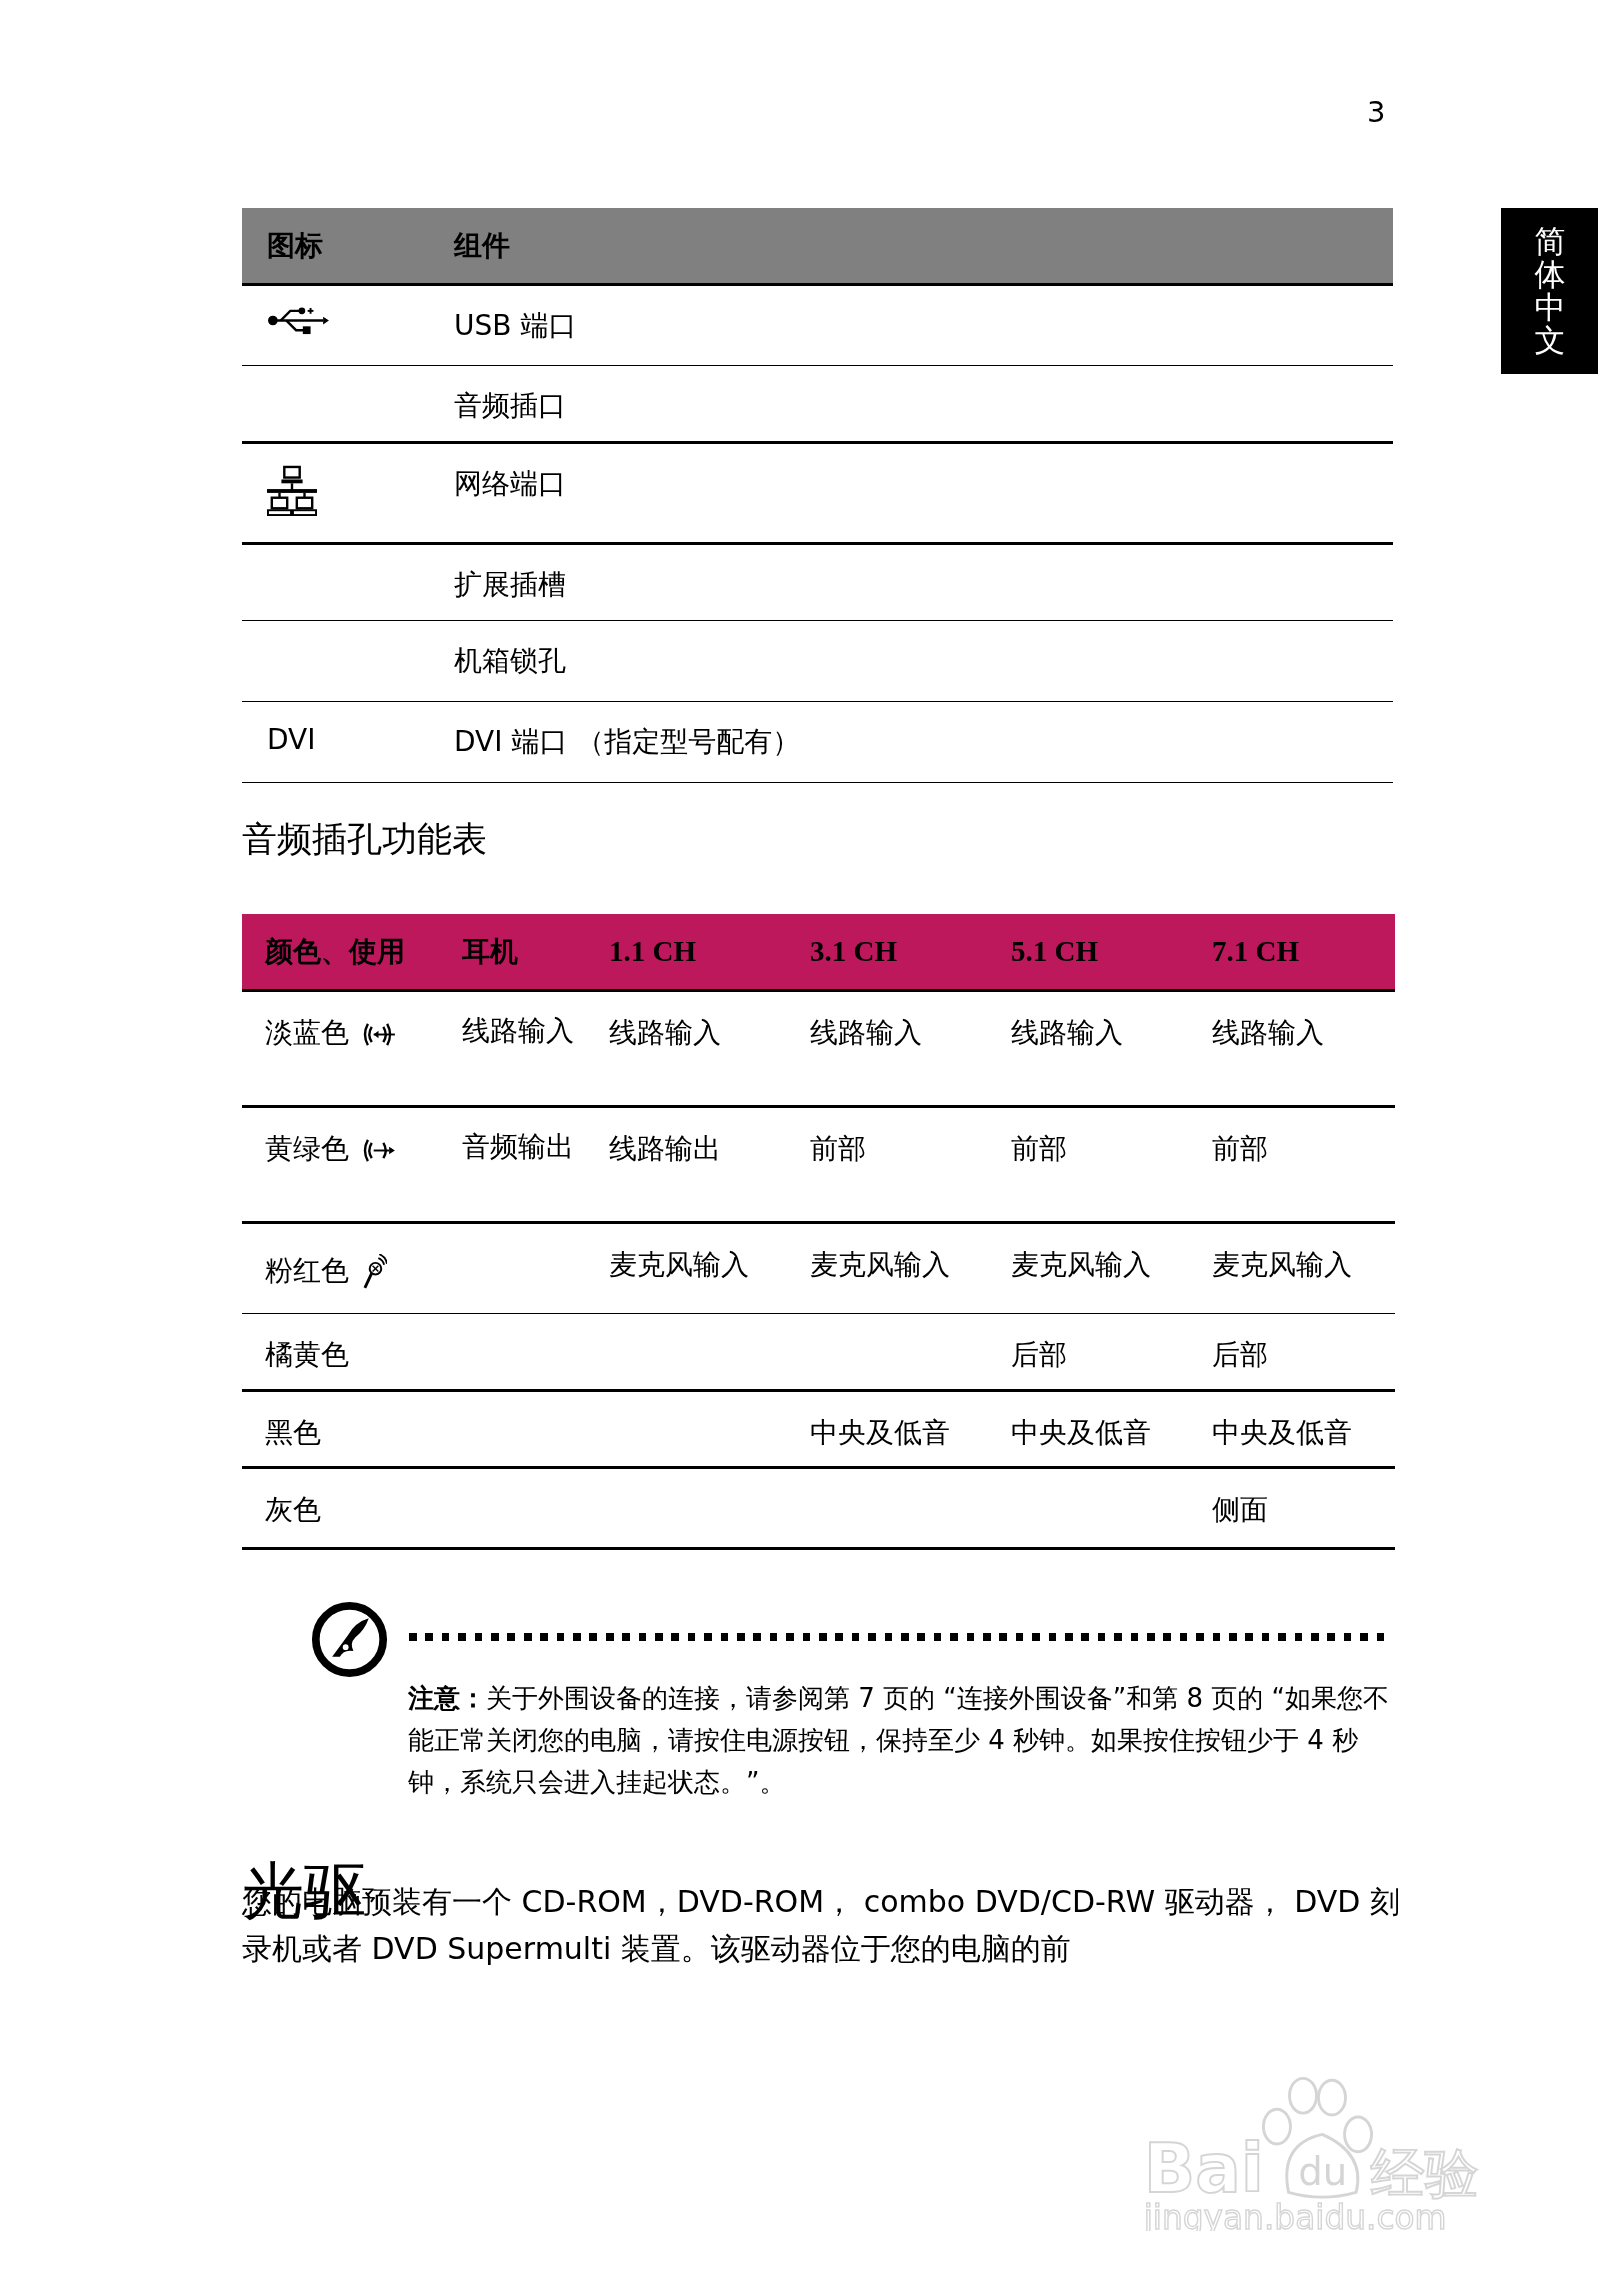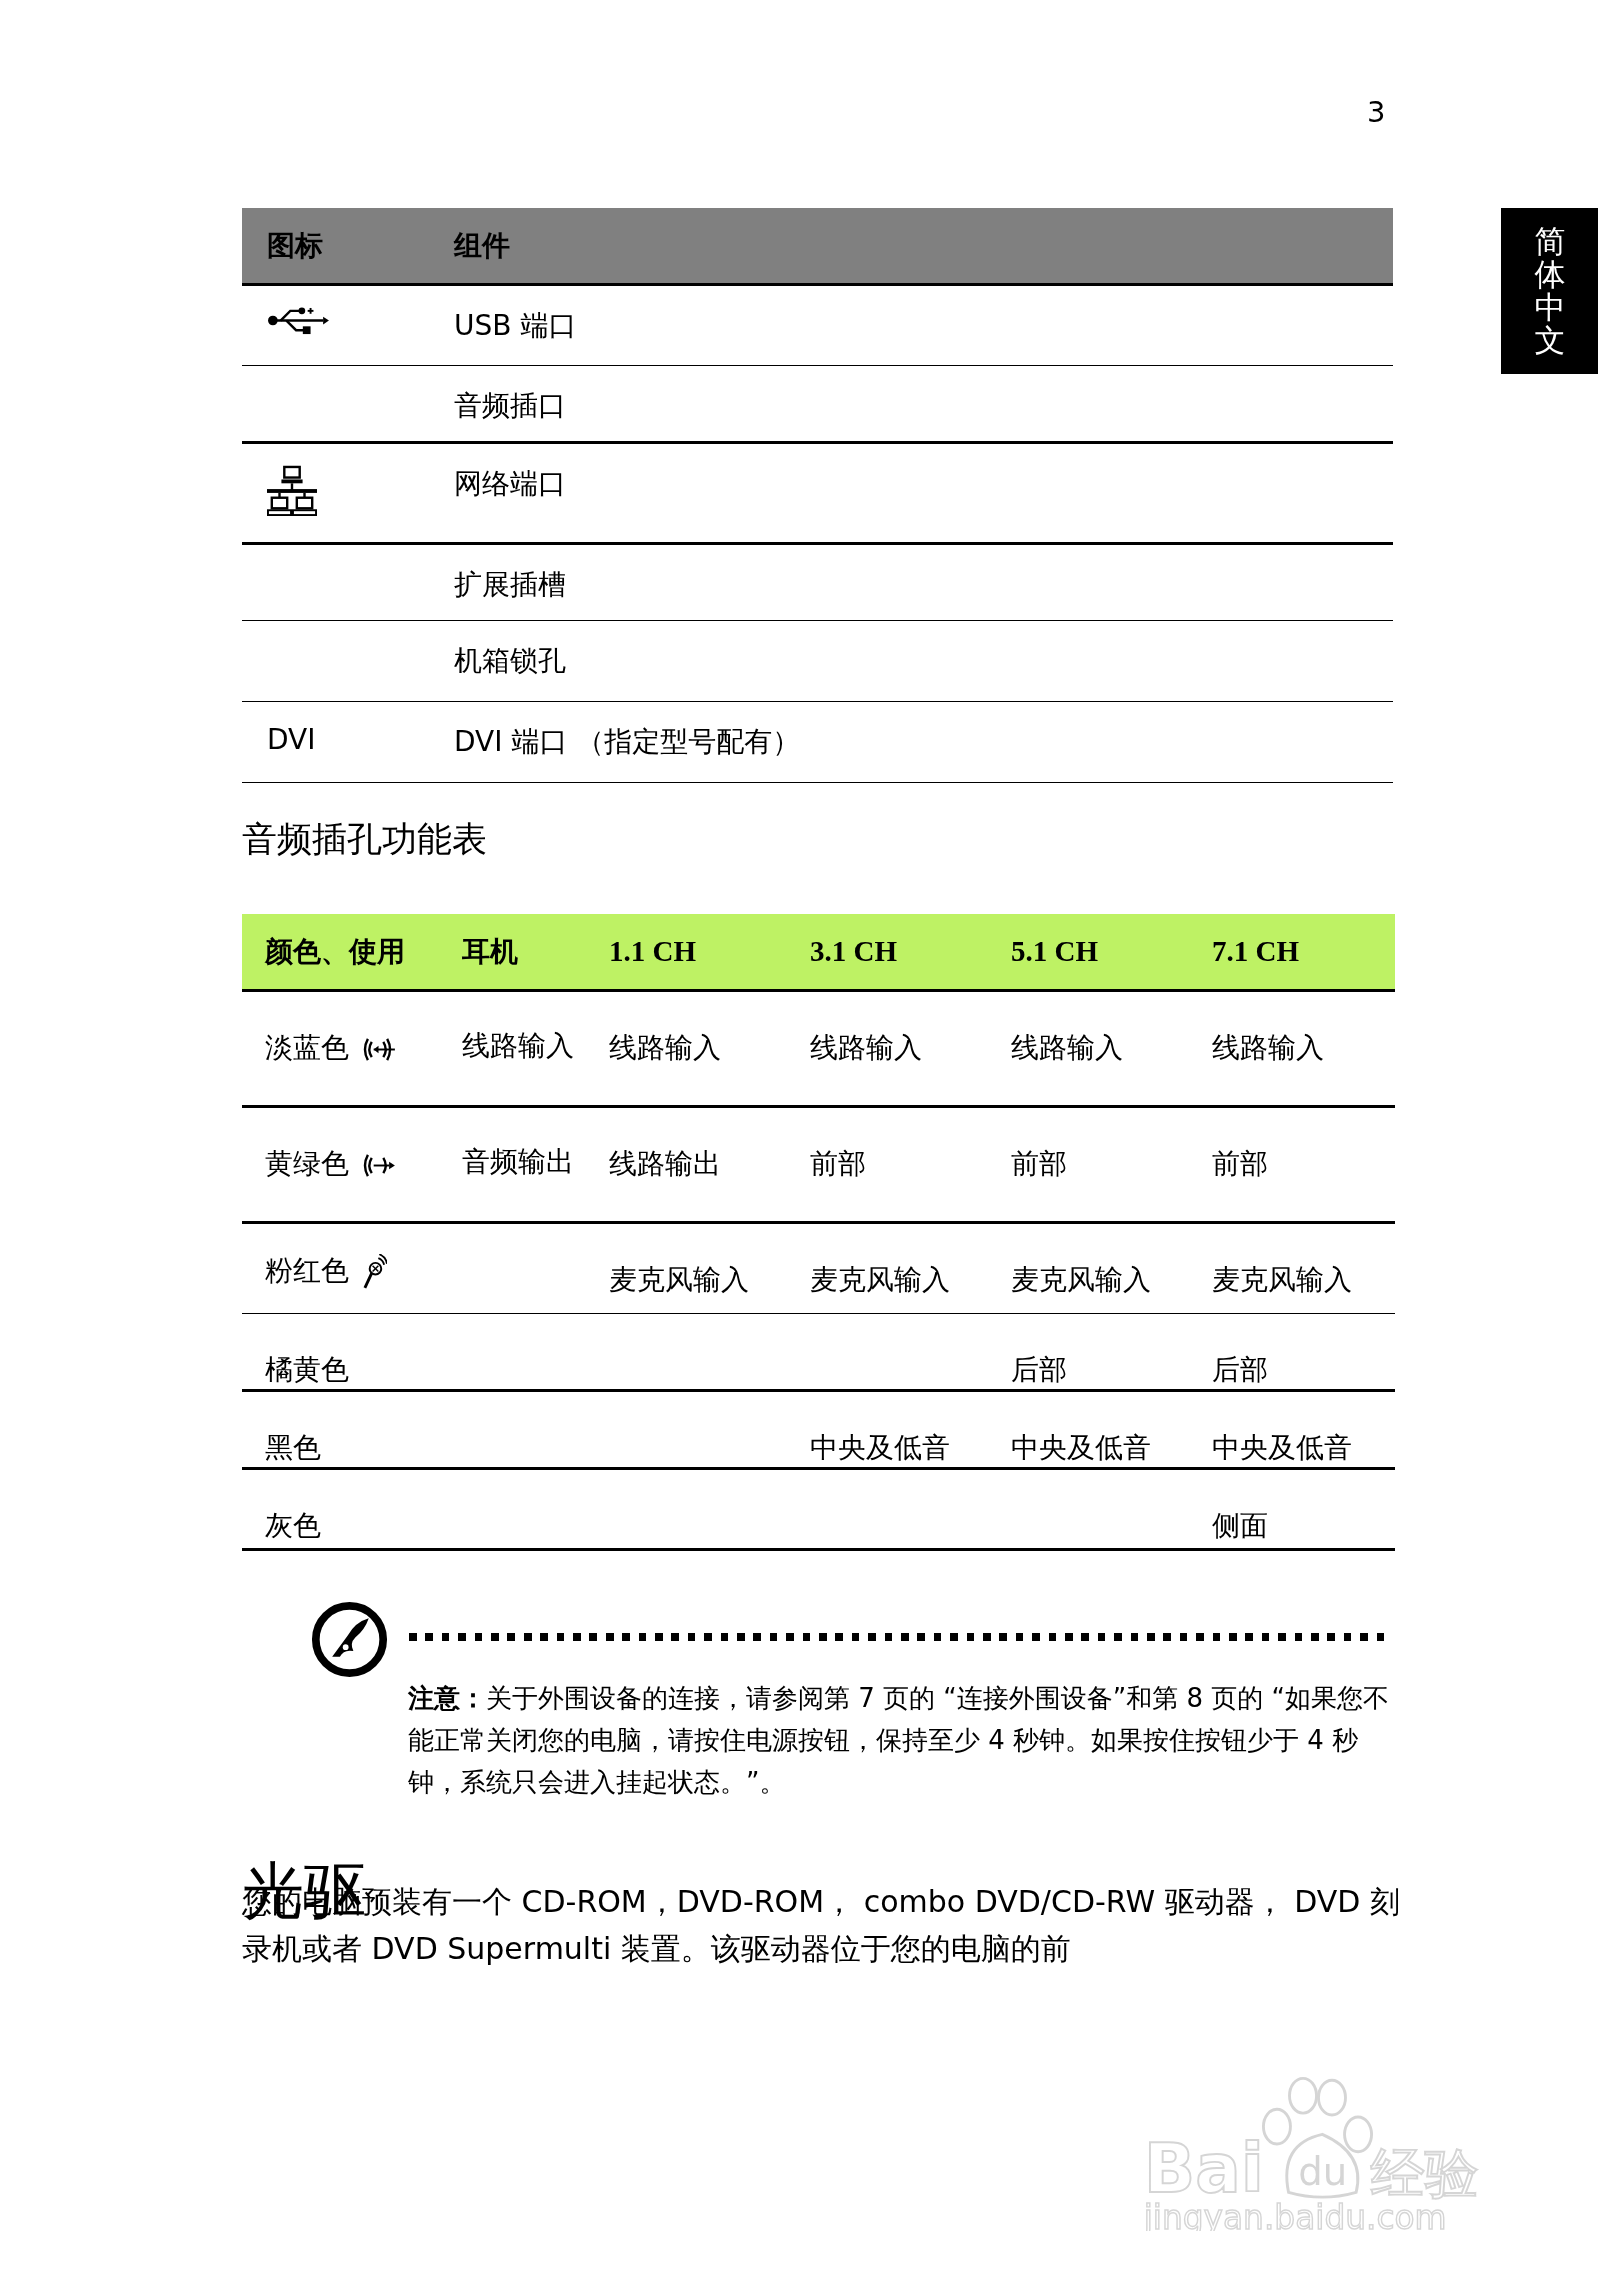--- a/index.html
+++ b/index.html
@@ -20,23 +20,23 @@
   .t1 { top: 208px; width: 1151px; }
   .t1 th { background: #808080; text-align: left; font-size: 28px; font-weight: bold; height: 75px; padding: 0 0 0 25px; border-bottom: 3.9px solid #000; }
   .t1 td { font-size: 28px; vertical-align: top; padding: 21px 0 0 25px; }
   .t1 .c1 { width: 162px; }
   .t1 tr.r td { border-bottom: 1.9px solid #000; }
   .t1 tr.thick td { border-bottom: 3.9px solid #000; }
 
   .section-title { position: absolute; left: 242px; top: 816px; font-size: 35px; }
 
   .t2 { top: 914px; width: 1153px; }
-  .t2 th { background: #bef264; text-align: left; font-size: 28px; font-weight: bold; height: 75px; padding: 0 0 0 23px; border-bottom: 3.9px solid #000; }
+  .t2 th { background: #be185d; text-align: left; font-size: 28px; font-weight: bold; height: 75px; padding: 0 0 0 23px; border-bottom: 3.9px solid #000; }
   .t2 th.latin { font-family: "Liberation Serif", "DejaVu Serif", serif; font-size: 29px; }
-  .t2 td { font-size: 28px; vertical-align: top; padding: 36px 0 0 23px; line-height: 39px; }
+  .t2 td { font-size: 28px; vertical-align: top; padding: 21px 0 0 23px; line-height: 39px; }
   .t2 tr.r td { border-bottom: 1.9px solid #000; }
   .t2 tr.thick td { border-bottom: 3.9px solid #000; }
   .t2 .cA { width: 174px; }
   .t2 .cB { width: 124px; font-family: Liberation Mono, monospace; }
   .t2 .cC, .t2 .cD, .t2 .cE { width: 178px; }
 
   .icon-inline { display: inline-block; vertical-align: middle; margin-left: 3.9px; }
 
   .note-icon { position: absolute; left: 311px; top: 1601px; width: 77px; height: 77px; }
   .note-dots {

